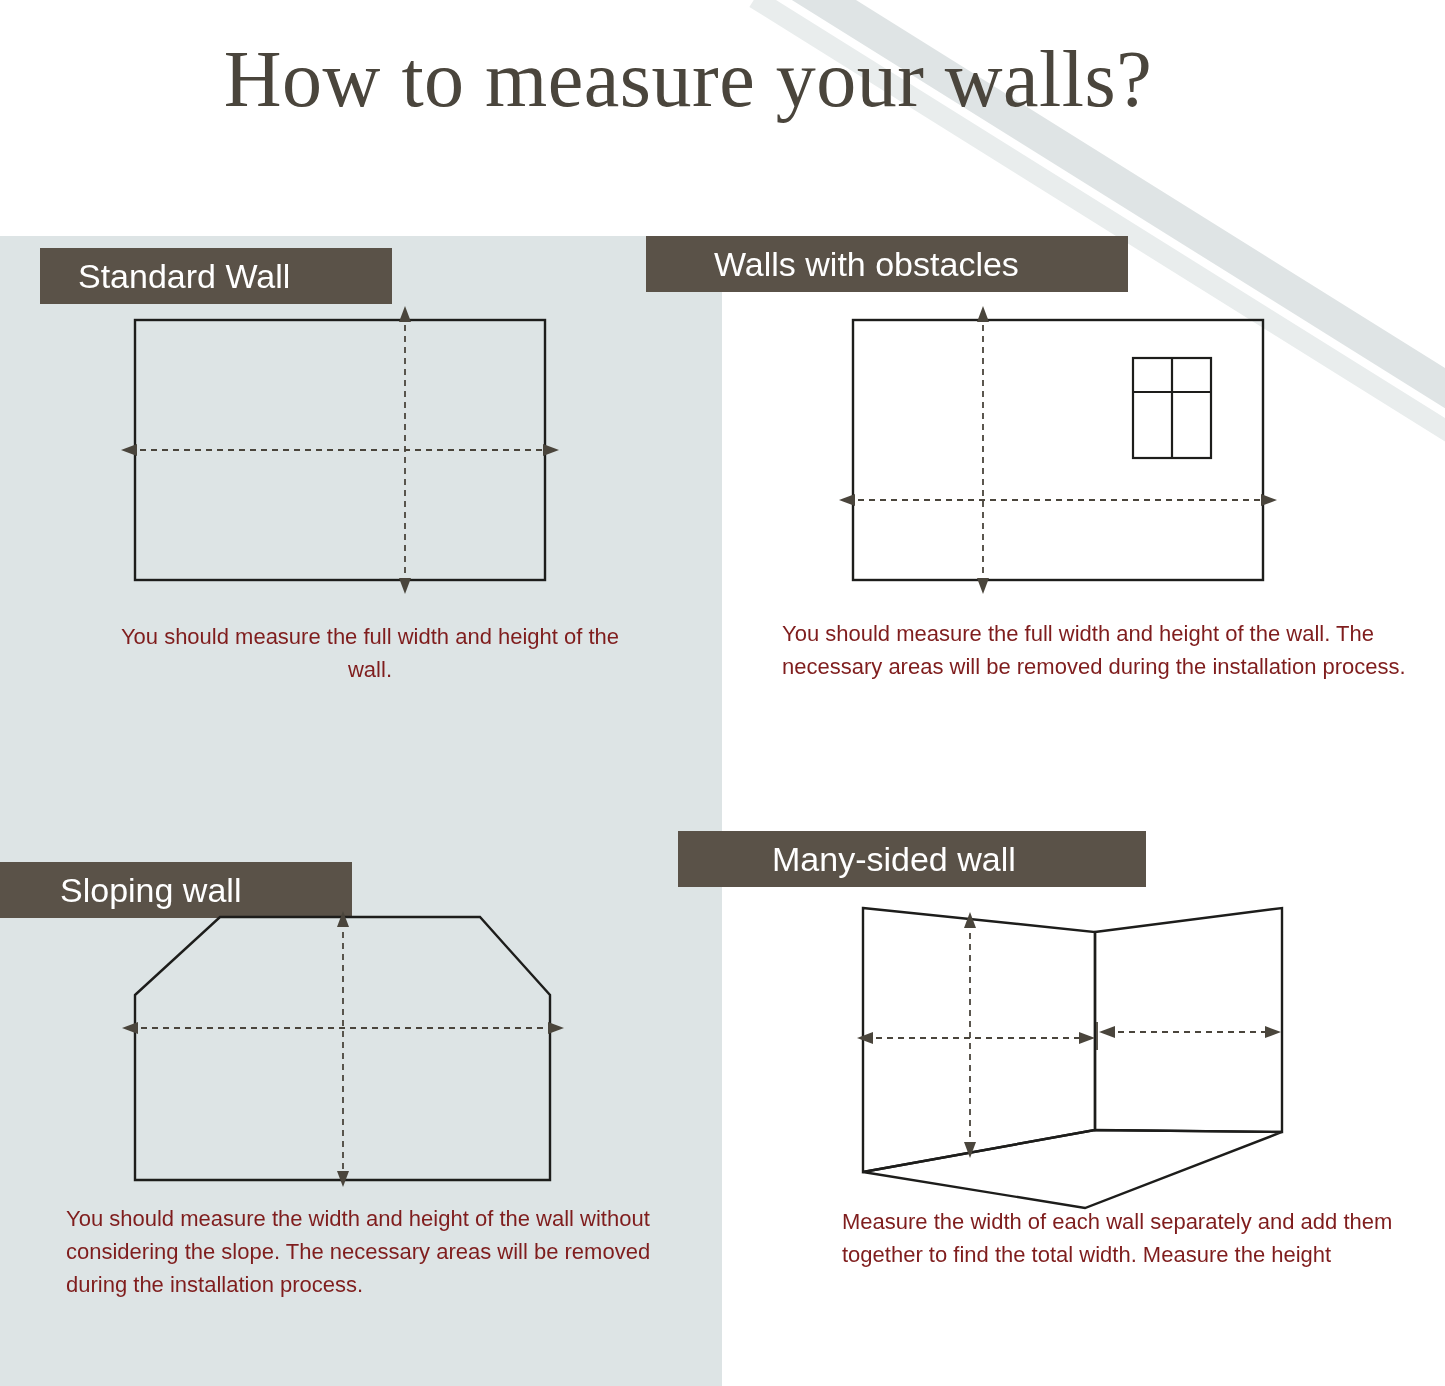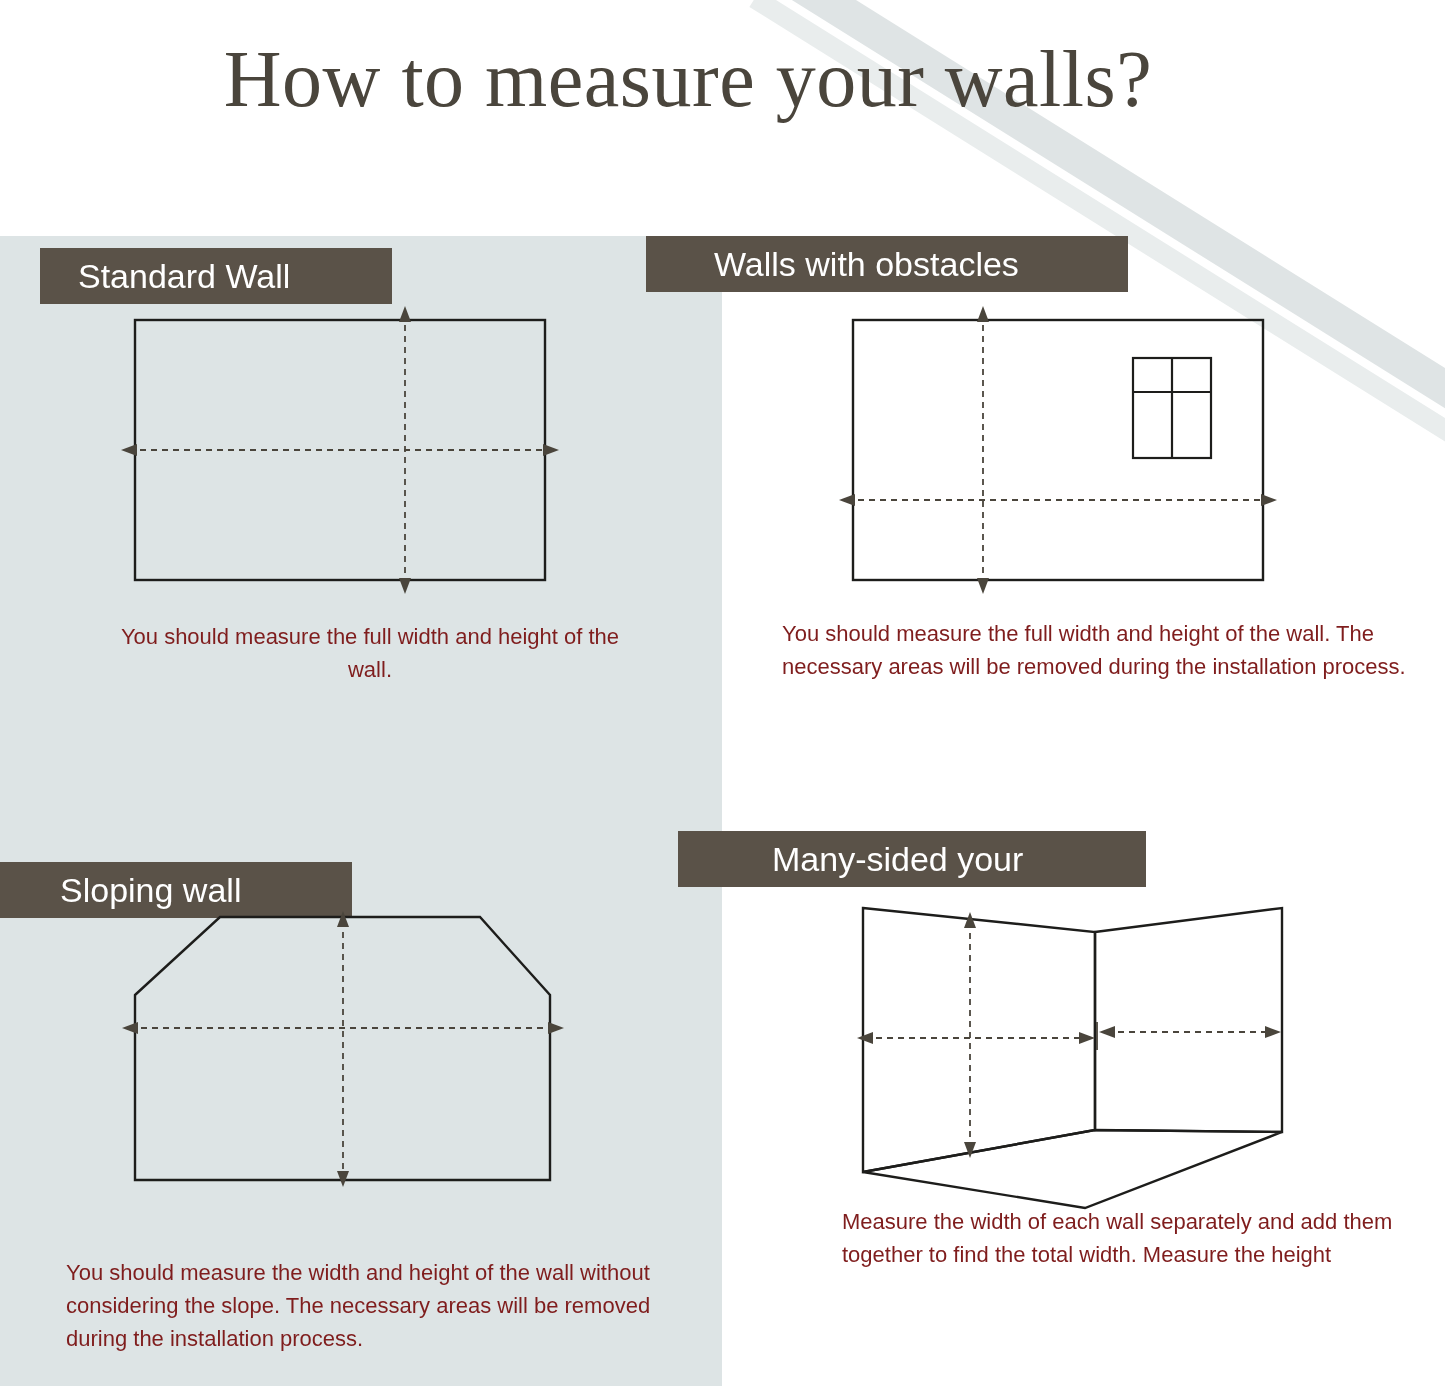--- a/index.html
+++ b/index.html
@@ -81,21 +81,21 @@
 
   
   .caption {
     position: absolute;
     font-size: 22px;
     line-height: 33px;
     color: #7f1d1d;
   }
   .cap-standard  { left: 110px; top: 620px;  width: 520px; text-align: center; }
   .cap-obstacles { left: 782px; top: 617px;  width: 640px; }
-  .cap-sloping   { left: 66px;  top: 1256px; width: 600px; }
+  .cap-sloping   { left: 66px;  top: 1202px; width: 600px; }
   .cap-many      { left: 842px; top: 1205px; width: 610px; }
 
   
   svg.diagram { position: absolute; overflow: visible; }
   .wall-shape { fill: none; stroke: #1d1d1b; stroke-width: 2.4; }
   .window-shape { fill: none; stroke: #1d1d1b; stroke-width: 2.2; }
   .dim { stroke: #4a453c; stroke-width: 1.8; stroke-dasharray: 6 5; fill: none; }
   .arrowhead { fill: #4a453c; }
   .tick { stroke: #4a453c; stroke-width: 1.8; }
 </style>
@@ -161,21 +161,21 @@
     <polygon class="arrowhead" points="233,16 227,32 239,32"></polygon>
     <polygon class="arrowhead" points="233,292 227,276 239,276"></polygon>
 
     <line class="dim" x1="20" y1="133" x2="446" y2="133"></line>
     <polygon class="arrowhead" points="12,133 28,127 28,139"></polygon>
     <polygon class="arrowhead" points="454,133 438,127 438,139"></polygon>
   </svg>
 
   <div class="caption cap-sloping">You should measure the width and height of the wall without considering the slope. The necessary areas will be removed during the installation process.</div>
 
-  <div class="hdr hdr-many">Many-sided your</div>
+  <div class="hdr hdr-many">Many-sided wall</div>
 
   <svg class="diagram" style="left:845px; top:890px;" width="455" height="320" viewBox="0 0 455 320">
 
     <polygon class="wall-shape" points="18,18 250,42 250,240 18,282"></polygon>
 
     <polygon class="wall-shape" points="250,42 437,18 437,242 250,240"></polygon>
 
     <polygon class="wall-shape" points="18,282 250,240 437,242 240,318"></polygon>
 
     <line class="dim" x1="125" y1="32" x2="125" y2="258"></line>

